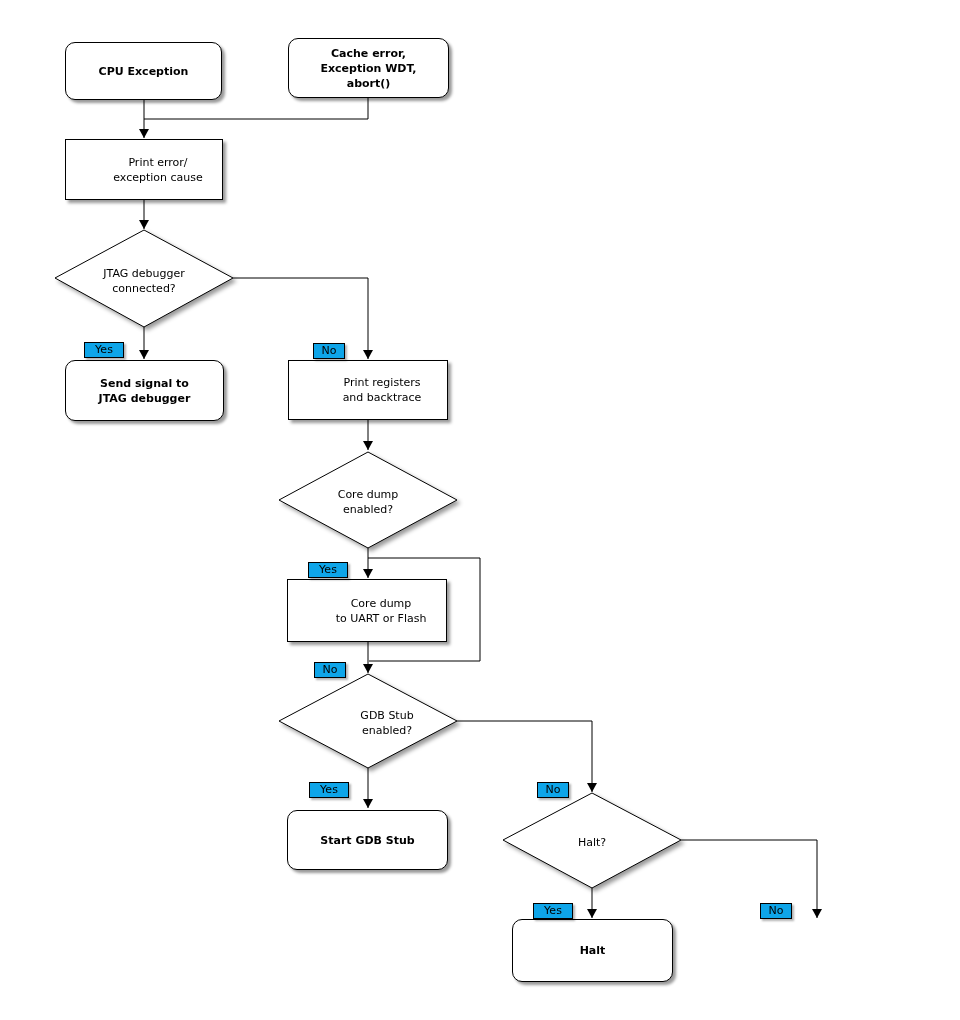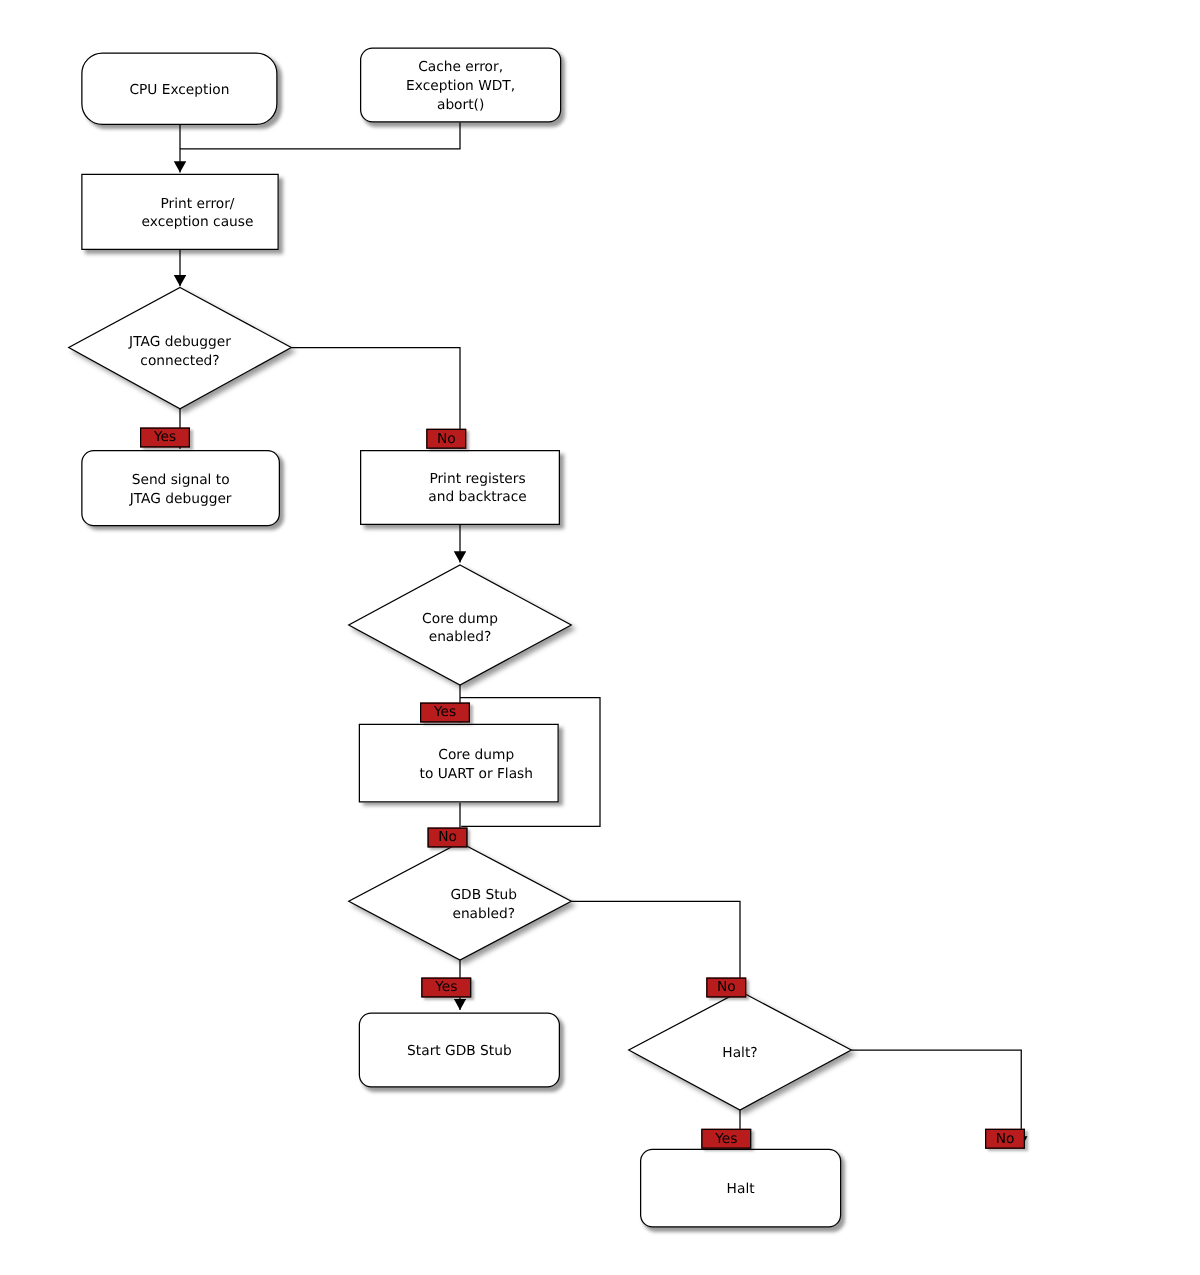--- a/index.html
+++ b/index.html
@@ -39,45 +39,44 @@
     border: 1px solid #000000;
     box-shadow: 3px 3px 3px rgba(0,0,0,0.40);
     display: flex;
     flex-direction: column;
     align-items: center;
     justify-content: center;
     text-align: center;
     font-size: 11px;
     line-height: 15px;
   }
-  .terminator { border-radius: 10px; }
+  .terminator { border-radius: 10px; font-weight: bold; }
   .process { border-radius: 0; padding-left: 28px; }
   .dlabel {
     position: absolute;
     transform: translate(-50%, -50%);
     text-align: center;
     font-size: 11px;
     line-height: 15px;
     white-space: nowrap;
   }
   .elabel {
     position: absolute;
     box-sizing: border-box;
     height: 16px;
-    background: #b91c1c;
+    background: #0ea5e9;
     border: 1px solid #000000;
     box-shadow: 2px 2px 2px rgba(0,0,0,0.30);
     font-size: 11px;
     line-height: 14px;
     text-align: center;
     display: flex;
     align-items: center;
     justify-content: center;
     padding: 0 3px;
-    margin-left: 28px;
   }
   .line { display: block; }
 </style>
 </head>
 <body>
 
 <div class="canvas">
 
   <svg class="edges" width="960" height="1020">
     <defs>
@@ -99,21 +98,21 @@
     <path class="edge" d="M368,420 V450" marker-end="url(#arrow)"></path>
     <path class="edge" d="M368,548 V578" marker-end="url(#arrow)"></path>
     <path class="edge" d="M368,558 H480 V661 H369"></path>
     <path class="edge" d="M368,642 V673" marker-end="url(#arrow)"></path>
     <path class="edge" d="M368,768 V808" marker-end="url(#arrow)"></path>
     <path class="edge" d="M457,721 H592 V792" marker-end="url(#arrow)"></path>
     <path class="edge" d="M592,888 V918" marker-end="url(#arrow)"></path>
     <path class="edge" d="M681,840 H817 V918" marker-end="url(#arrow)"></path>
   </svg>
 
-  <div class="node terminator" style="left:65px; top:42px; width:157px; height:58px;border-radius:17px;">
+  <div class="node terminator" style="left:65px; top:42px; width:157px; height:58px;">
     <span class="line">CPU Exception</span>
   </div>
 
   <div class="node terminator" style="left:288px; top:38px; width:161px; height:60px;">
     <span class="line">Cache error,</span>
     <span class="line">Exception WDT,</span>
     <span class="line">abort()</span>
   </div>
 
   <div class="node process" style="left:65px; top:139px; width:158px; height:61px;">

